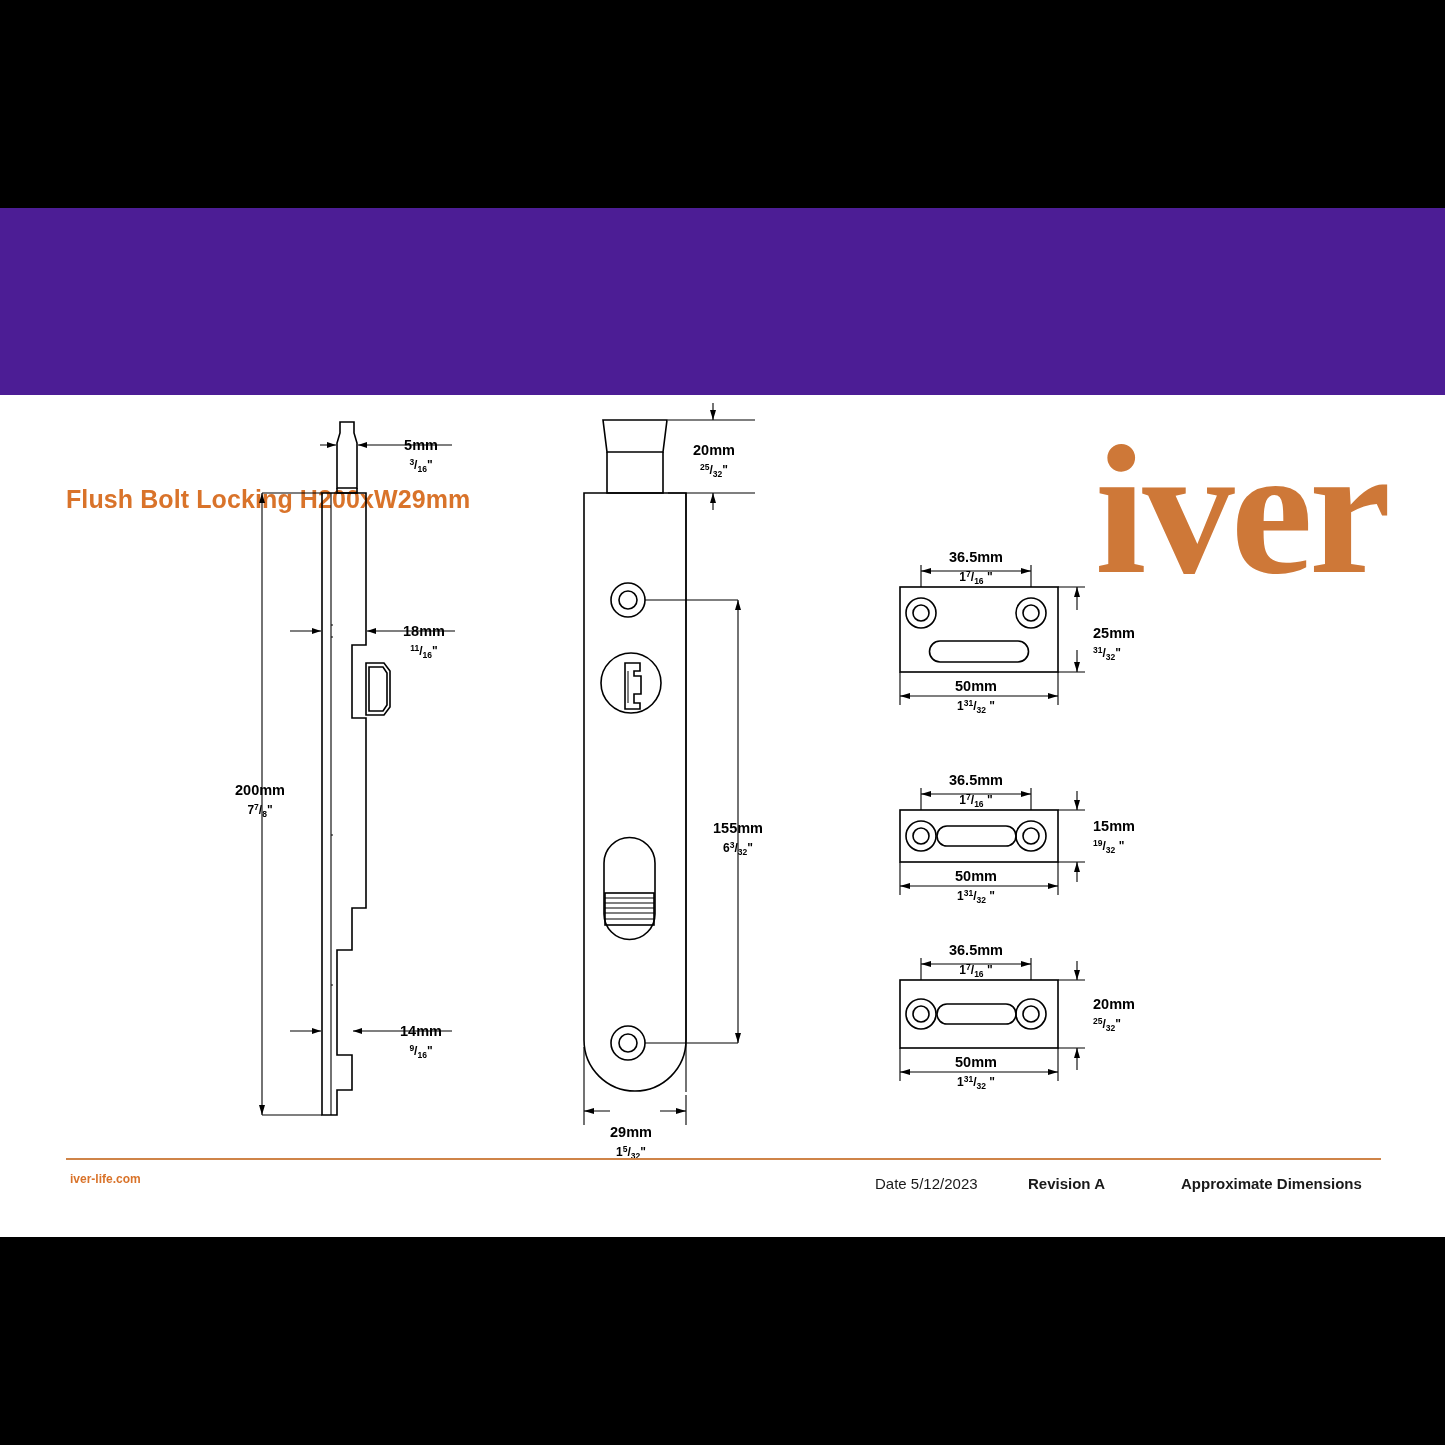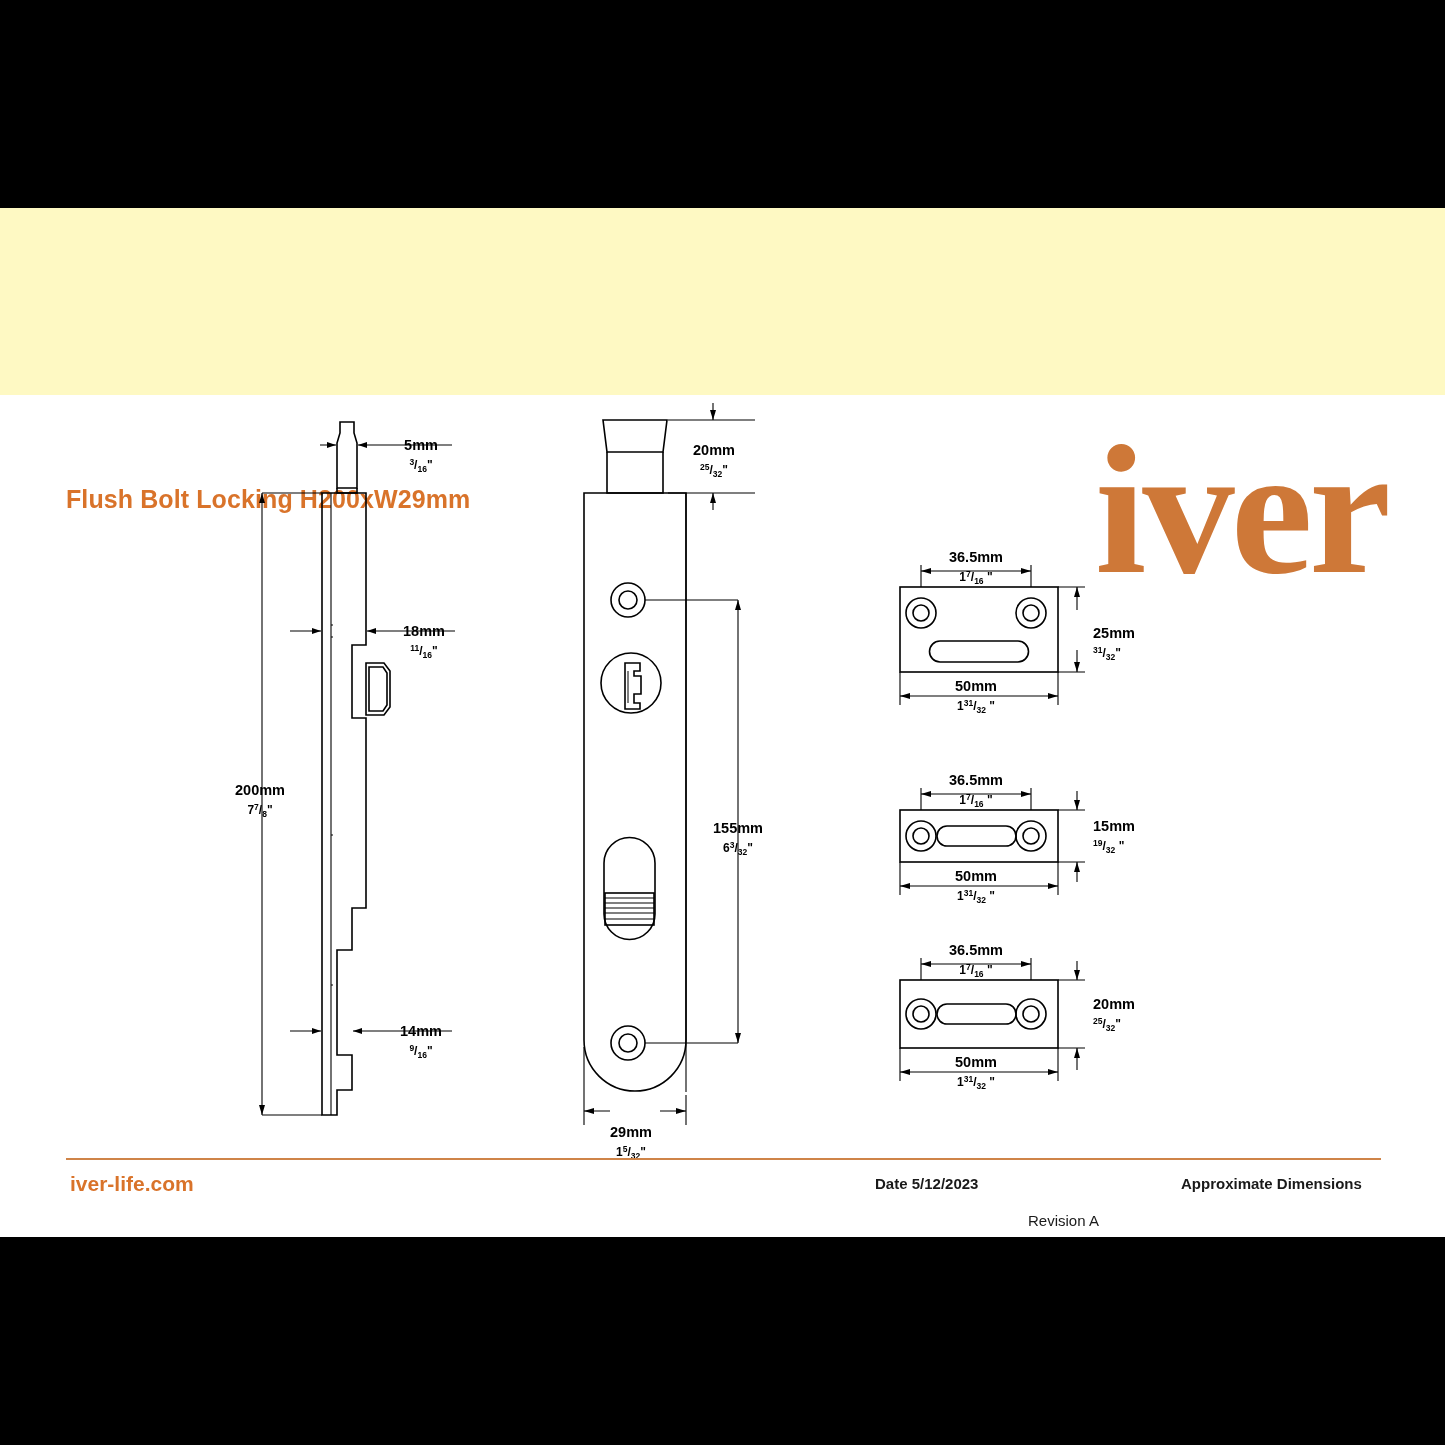--- a/index.html
+++ b/index.html
@@ -12,21 +12,21 @@
   }
   .sheet{position:absolute;inset:0;background:#ffffff;}
 
   
   .band-top{position:absolute;left:0;top:0;width:1445px;height:208px;background:#000;}
   .band-bottom{position:absolute;left:0;top:1237px;width:1445px;height:208px;background:#000;}
 
   
   .header{
     position:absolute;left:0;top:208px;width:1445px;height:187px;
-    background:#fef9c3;
+    background:#4c1d95;
   }
   .header-title{
     position:absolute;left:66px;top:277px;
     font-size:25px;font-weight:bold;color:#d9732a;
     letter-spacing:0.1px;white-space:nowrap;
   }
   .logo{
     position:absolute;right:58px;top:218px;
     font-family:Liberation Serif, serif;
     font-size:185px;line-height:168px;font-weight:bold;
@@ -37,23 +37,23 @@
   .tagline{
     position:absolute;right:8px;top:838px;
     font-family:"Liberation Serif", serif;
     font-size:40px;color:#ce7838;
     transform:rotate(-90deg);transform-origin:100% 0;
     white-space:nowrap;
   }
 
   
   .footer-rule{position:absolute;left:66px;top:1158px;width:1315px;height:2px;background:#cf8448;}
-  .footer-url{position:absolute;left:70px;top:1172px;font-size:21px;font-weight:bold;color:#d9732a;}
-  .f-date{position:absolute;left:875px;top:1175px;font-size:15px;font-weight:bold;color:#1a1a1a;white-space:nowrap;}
-  .f-rev{position:absolute;left:1028px;top:1212px;font-size:15px;font-weight:normal;color:#1a1a1a;white-space:nowrap;}
+  .footer-url{position:absolute;left:70px;top:1172px;font-size:12px;font-weight:bold;color:#d9732a;}
+  .f-date{position:absolute;left:875px;top:1175px;font-size:15px;font-weight:normal;color:#1a1a1a;white-space:nowrap;}
+  .f-rev{position:absolute;left:1028px;top:1175px;font-size:15px;font-weight:bold;color:#1a1a1a;white-space:nowrap;}
   .f-approx{position:absolute;left:1157px;top:1175px;font-size:15px;font-weight:bold;color:#1a1a1a;white-space:nowrap;margin-left:24px;}
 
   
   .draw{position:absolute;left:0;top:395px;width:1445px;height:765px;}
   .draw svg{display:block;}
 
   
   text{font-family:"Liberation Sans", sans-serif;}
   .dim{font-size:14.5px;font-weight:bold;fill:#000;}
   .dimf{font-size:12px;font-weight:bold;fill:#000;}

